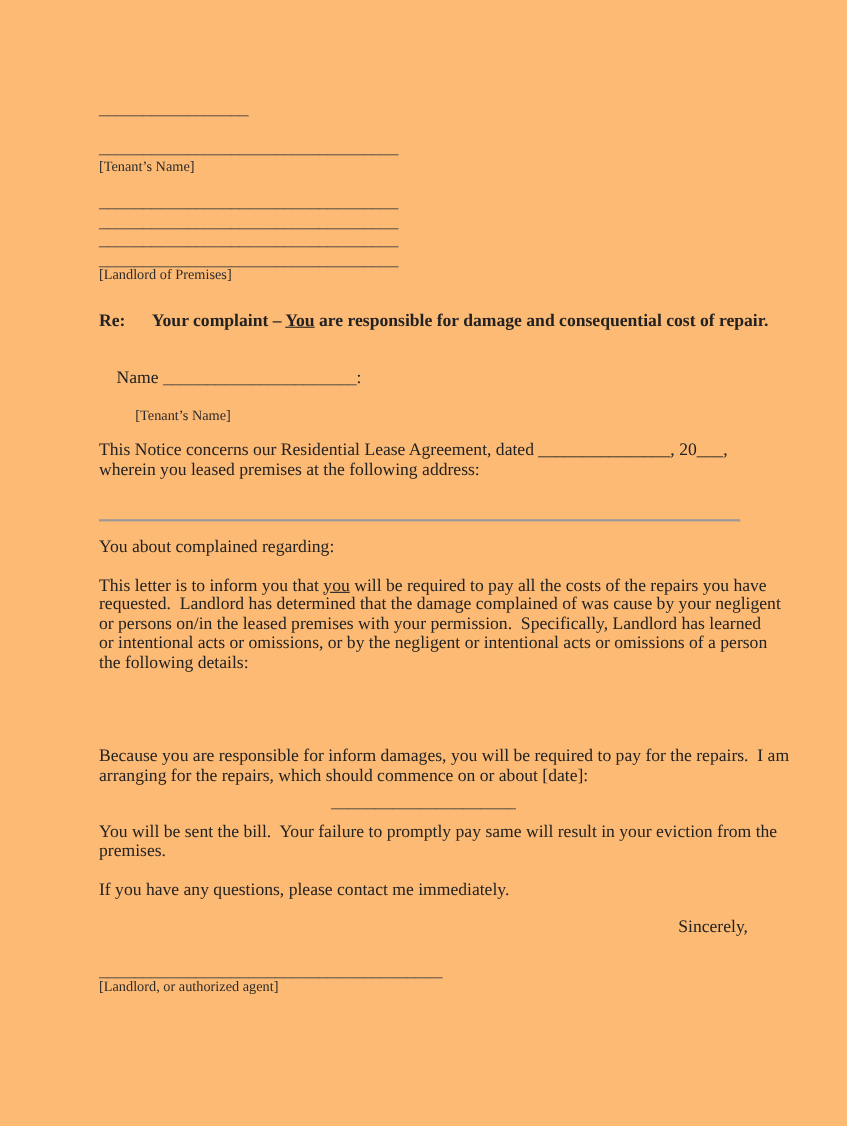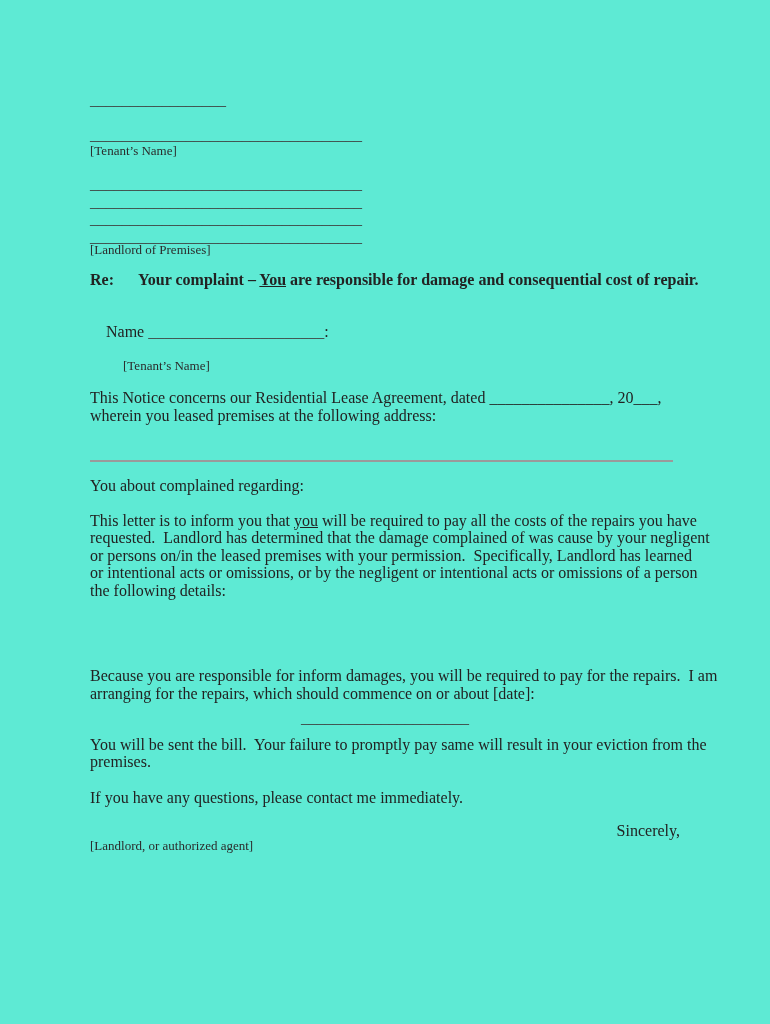--- a/index.html
+++ b/index.html
@@ -1,21 +1,21 @@
 <!DOCTYPE html>
 <html><head>
 <meta charset="utf-8">
 <style>
   html, body { margin: 0; padding: 0; background: #ffffff; }
   .page {
     position: relative;
     width: 770px;
     height: 1024px;
     margin: 0 auto;
-    background: #5eead4;
+    background: #fdba74;
     box-sizing: border-box;
     padding: 91px 90px 0 90px;
     font-family: "Liberation Serif", "DejaVu Serif", serif;
     font-size: 16px;
     color: #222222;
     overflow: hidden;
   }
   .line { line-height: 17.5px; white-space: pre; }
   .para .line { line-height: 17.5px; }
   .blank { color: #3d3d3d; }
@@ -27,21 +27,21 @@
   .rule {
     height: 0;
     border-top: 2px solid #9a9a9a;
     width: 583px;
     margin-top: 36px;
   }
   
   .m-tenant   { margin-top: 17px; }
   .m-addr     { margin-top: 17px; }
   .label-tight  { margin-top: -3px; }
-  .m-re       { margin-top: 14px; }
+  .m-re       { margin-top: 26px; }
   .m-dear     { margin-top: 17px; }
   .m-notice   { margin-top: 16px; }
   .m-complaint{ margin-top: 15px; }
   .m-inform   { margin-top: 17px; }
   .m-because  { margin-top: 68px; }
   .m-dateblank{ margin-top: 7px; text-align: center; }
   .m-bill     { margin-top: 9px; }
   .m-questions{ margin-top: 18px; }
   .m-closing  { margin-top: 16px; text-align: right; }
   .m-signature{ margin-top: 22px; }
@@ -100,15 +100,16 @@
 
   <div class="para m-bill">
     <div class="line"><span>You will be sent the bill.  Your failure to promptly pay same will result in your eviction from the</span></div>
     <div class="line"><span>premises.</span></div>
   </div>
 
   <div class="line m-questions">If you have any questions, please contact me immediately.</div>
 
   <div class="line m-closing">Sincerely,</div>
 
+  <div class="line blank m-signature">_______________________________________</div>
   <div class="label label-tight2">[Landlord, or authorized agent]</div>
 
 </div>
 
 </body></html>

